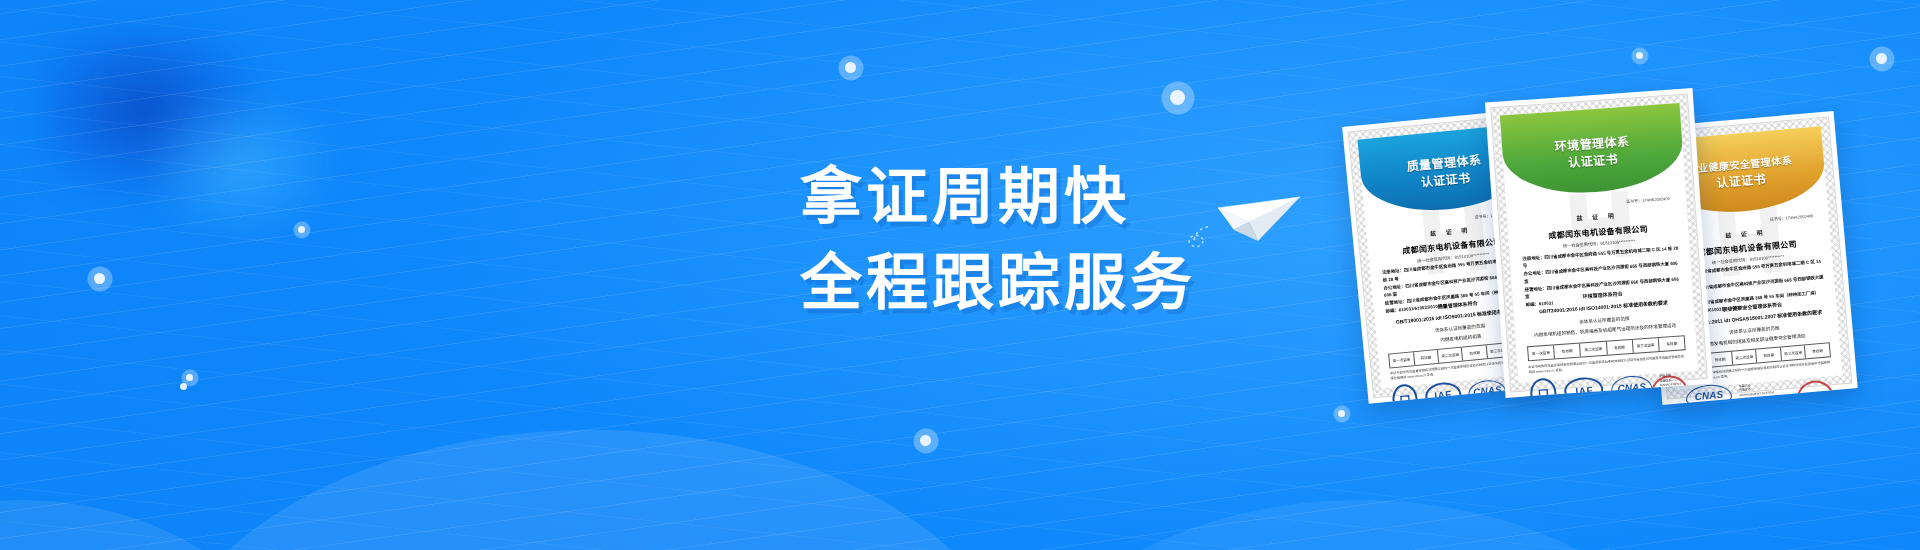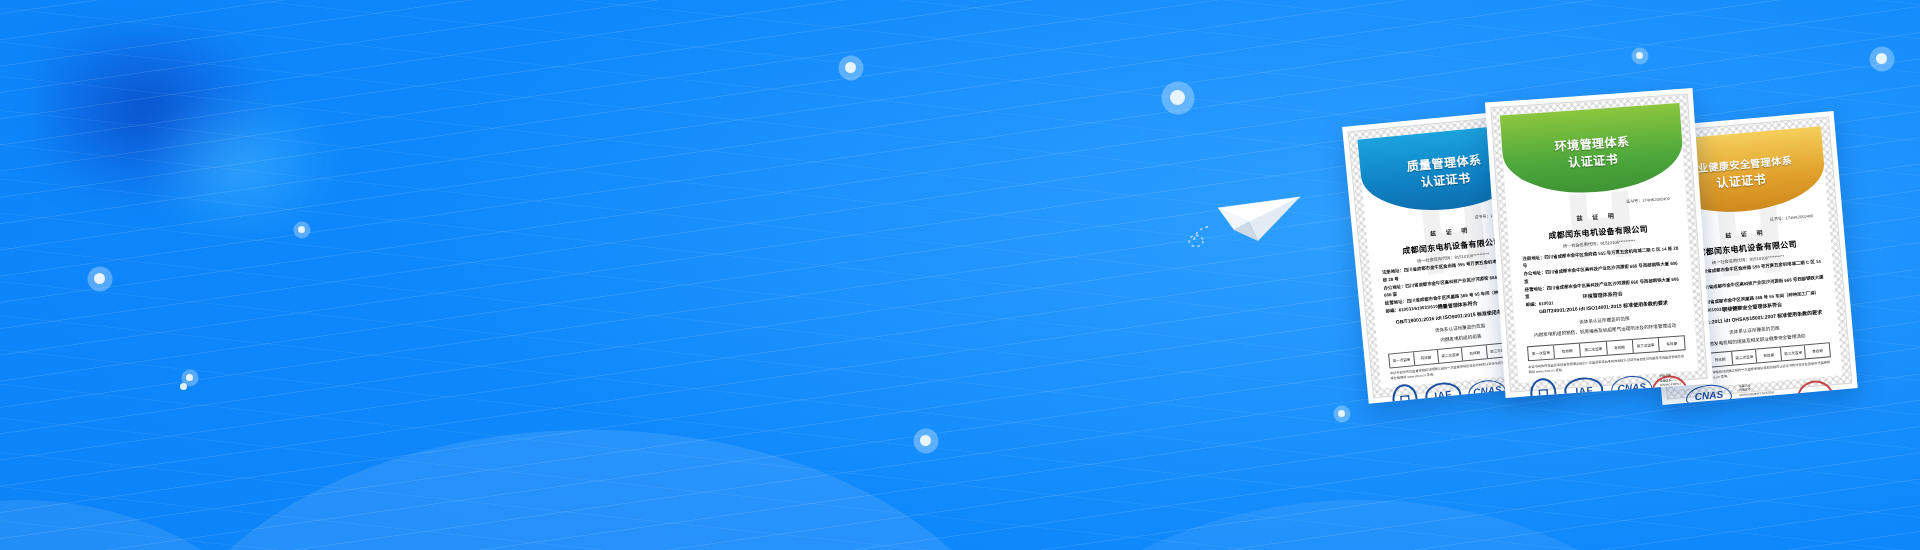--- a/index.html
+++ b/index.html
@@ -216,20 +216,22 @@
       <div class="dot m" style="left: 1876px; top: 53px;"></div>
       <div class="dot s" style="left: 298px; top: 226px;"></div>
       <div class="dot m" style="left: 94px; top: 273px;"></div>
       <div class="dot s" style="left: 186px; top: 374px;"></div>
       <div class="dot m" style="left: 920px; top: 435px;"></div>
       <div class="dot s" style="left: 1338px; top: 410px;"></div>
       <div class="dot plain s" style="left: 180px; top: 383px;"></div>
     </div>
 
   <div class="headline">
+    <div class="line">拿证周期快</div>
+    <div class="line">全程跟踪服务</div>
   </div>
 
   <svg class="plane" viewBox="0 0 118 62">
     <path d="M6 54 c2 -9 9 -14 17 -13" fill="none" stroke="#cfe6ff" stroke-width="1.6" stroke-dasharray="2.6 3.4" opacity=".85"></path>
     <ellipse cx="8" cy="55" rx="7" ry="5.5" fill="none" stroke="#cfe6ff" stroke-width="1.5" stroke-dasharray="2.6 3.2" opacity=".85"></ellipse>
     <path d="M30 22 L112 11 L61 36 Z" fill="#ffffff"></path>
     <path d="M61 36 L112 11 L70 55 Z" fill="#e3ecf5"></path>
     <path d="M30 22 L61 36 L46 44 Z" fill="#f4f8fc"></path>
     <path d="M46 44 L61 36 L70 55 Z" fill="#cfd9e4"></path>
     <path d="M30 22 L112 11 L61 36 Z" fill="none" stroke="#ffffff" stroke-width=".6"></path>

